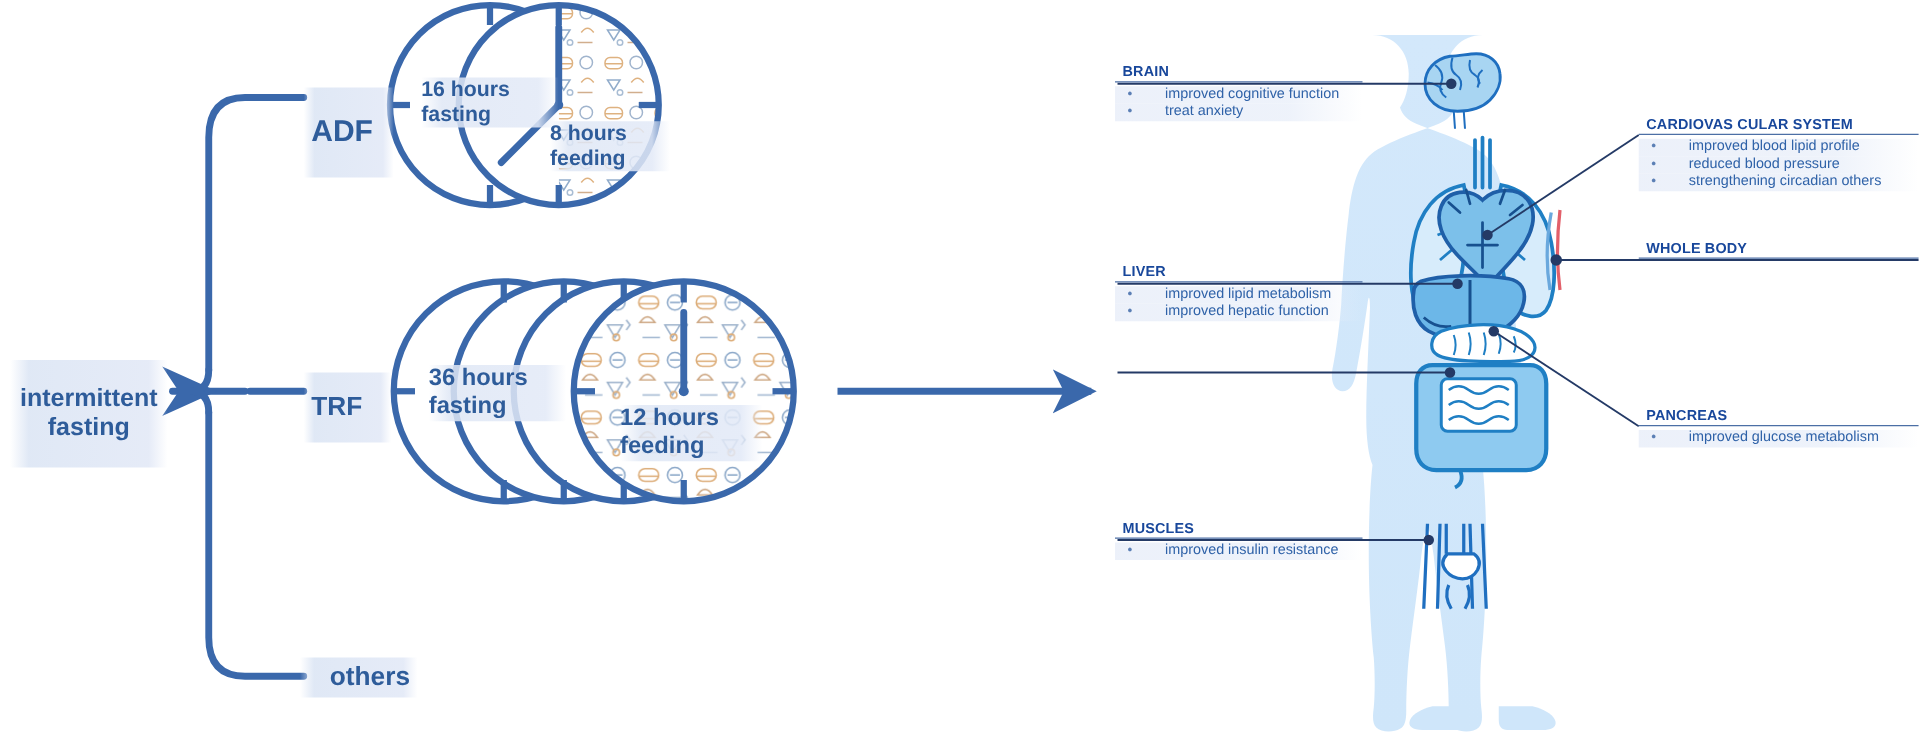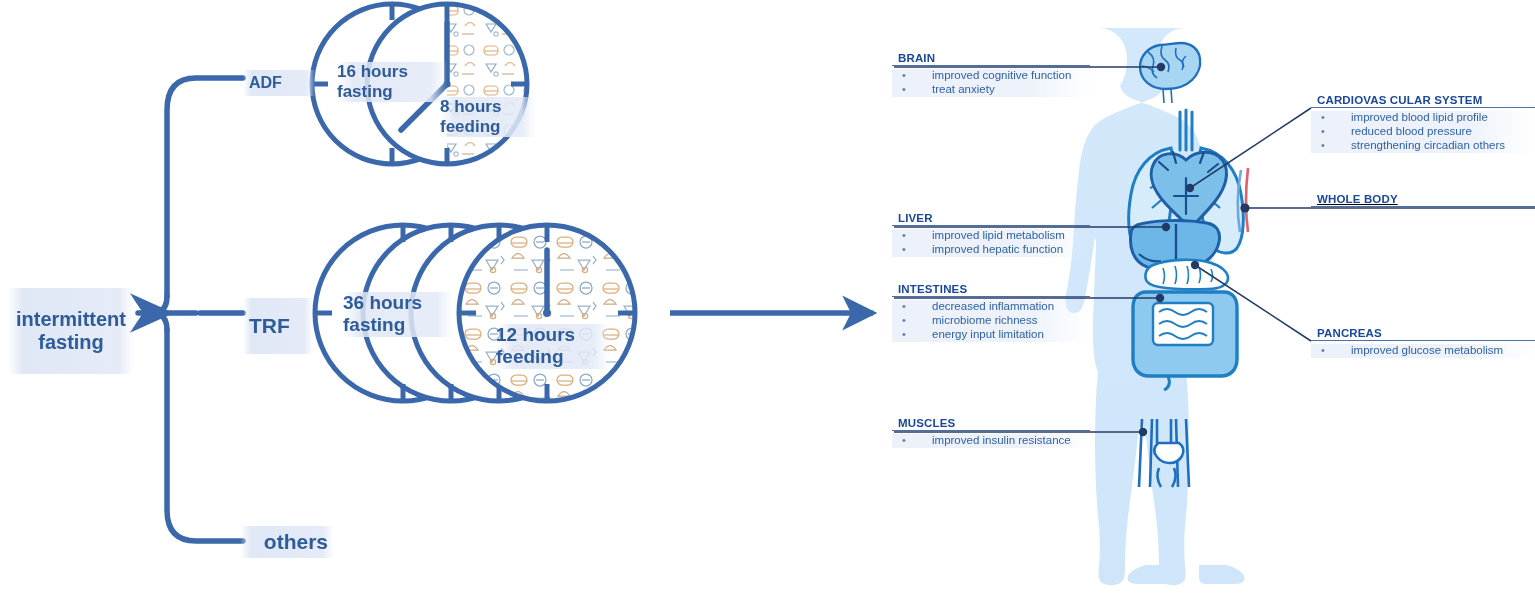--- a/index.html
+++ b/index.html
@@ -11,21 +11,21 @@
   .chip{
     position:absolute;
     color:#2e5c9a;
     font-weight:bold;
     background:linear-gradient(90deg,rgba(226,234,246,0) 0%,rgba(222,231,245,.95) 12%,rgba(228,234,247,.95) 88%,rgba(226,234,246,0) 100%);
     line-height:1.15;
     white-space:pre;
   }
 
   #label-if{left:8px;top:288px;width:118px;text-align:center;font-size:20px;padding:20px 4px;}
-  #label-adf{left:243px;top:70px;width:60px;text-align:left;font-size:16px;padding:4px 6px;}
+  #label-adf{left:243px;top:70px;width:60px;text-align:left;font-size:24px;padding:22px 6px;}
   #label-trf{left:243px;top:298px;width:58px;text-align:left;font-size:21px;padding:16px 6px;}
   #label-others{left:240px;top:526px;width:82px;text-align:right;font-size:21px;padding:4px 6px;}
 
   .clocktext{
     position:absolute;color:#2e5c9a;font-weight:bold;text-align:left;
     background:linear-gradient(90deg,rgba(226,234,246,0) 0%,rgba(223,231,245,.85) 15%,rgba(226,233,247,.85) 85%,rgba(226,234,246,0) 100%);
     line-height:1.18;white-space:pre;
   }
   #t16{left:337px;top:62px;width:110px;font-size:17px;}
   #t8 {left:440px;top:97px;width:96px;font-size:17px;}
@@ -45,21 +45,21 @@
     white-space:pre;
     background:linear-gradient(90deg,rgba(230,236,248,.75) 0%,rgba(232,238,249,.75) 70%,rgba(232,238,249,0) 100%);
   }
   .callout li:before{content:"\2022";position:absolute;left:10px;top:0;color:#5b7fb5;font-size:11px;}
 
   #c-brain{left:892px;top:52px;width:198px;}
   #c-liver{left:892px;top:212px;width:198px;}
   #c-intestines{left:892px;top:283px;width:198px;}
   #c-muscles{left:892px;top:417px;width:198px;}
   #c-cardio{left:1311px;top:94px;width:224px;}
-  #c-whole{left:1311px;top:193px;width:224px;text-decoration:underline;}
+  #c-whole{left:1311px;top:193px;width:224px;}
   #c-pancreas{left:1311px;top:327px;width:224px;}
 
   svg.layer{position:absolute;left:0;top:0;width:1535px;height:594px;overflow:visible;}
 </style>
 </head>
 <body>
 
 <div class="stage">
 
   <svg class="layer" viewBox="0 0 1535 594">
@@ -328,29 +328,20 @@
 
   <div class="callout" id="c-liver">
     <div class="head">LIVER</div>
     <div class="rule"></div>
     <ul>
       <li>improved lipid metabolism</li>
       <li>improved hepatic function</li>
     </ul>
   </div>
 
-  <div class="callout" id="c-intestines">
-    <div class="head">INTESTINES</div>
-    <div class="rule"></div>
-    <ul>
-      <li>decreased inflammation</li>
-      <li>microbiome richness</li>
-      <li>energy input limitation</li>
-    </ul>
-  </div>
 
   <div class="callout" id="c-muscles">
     <div class="head">MUSCLES</div>
     <div class="rule"></div>
     <ul>
       <li>improved insulin resistance</li>
     </ul>
   </div>
 
   <div class="callout" id="c-cardio">

